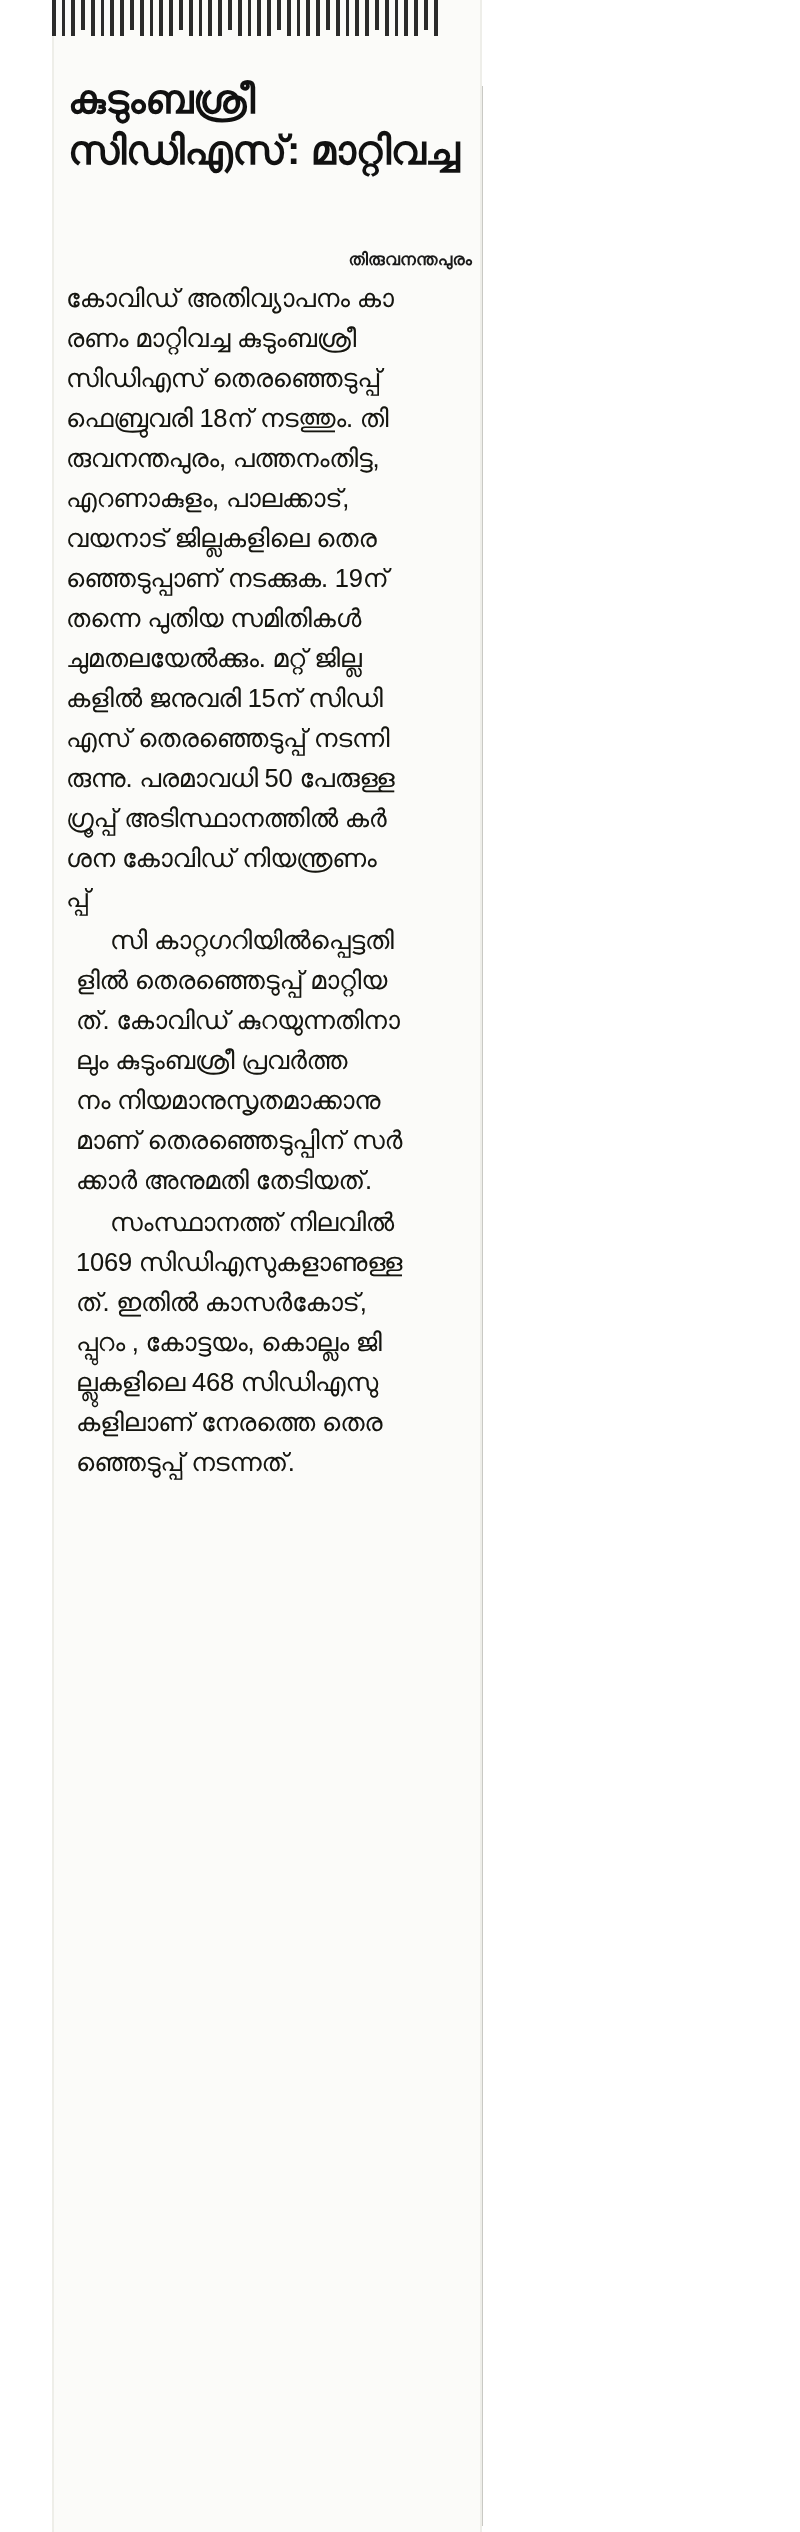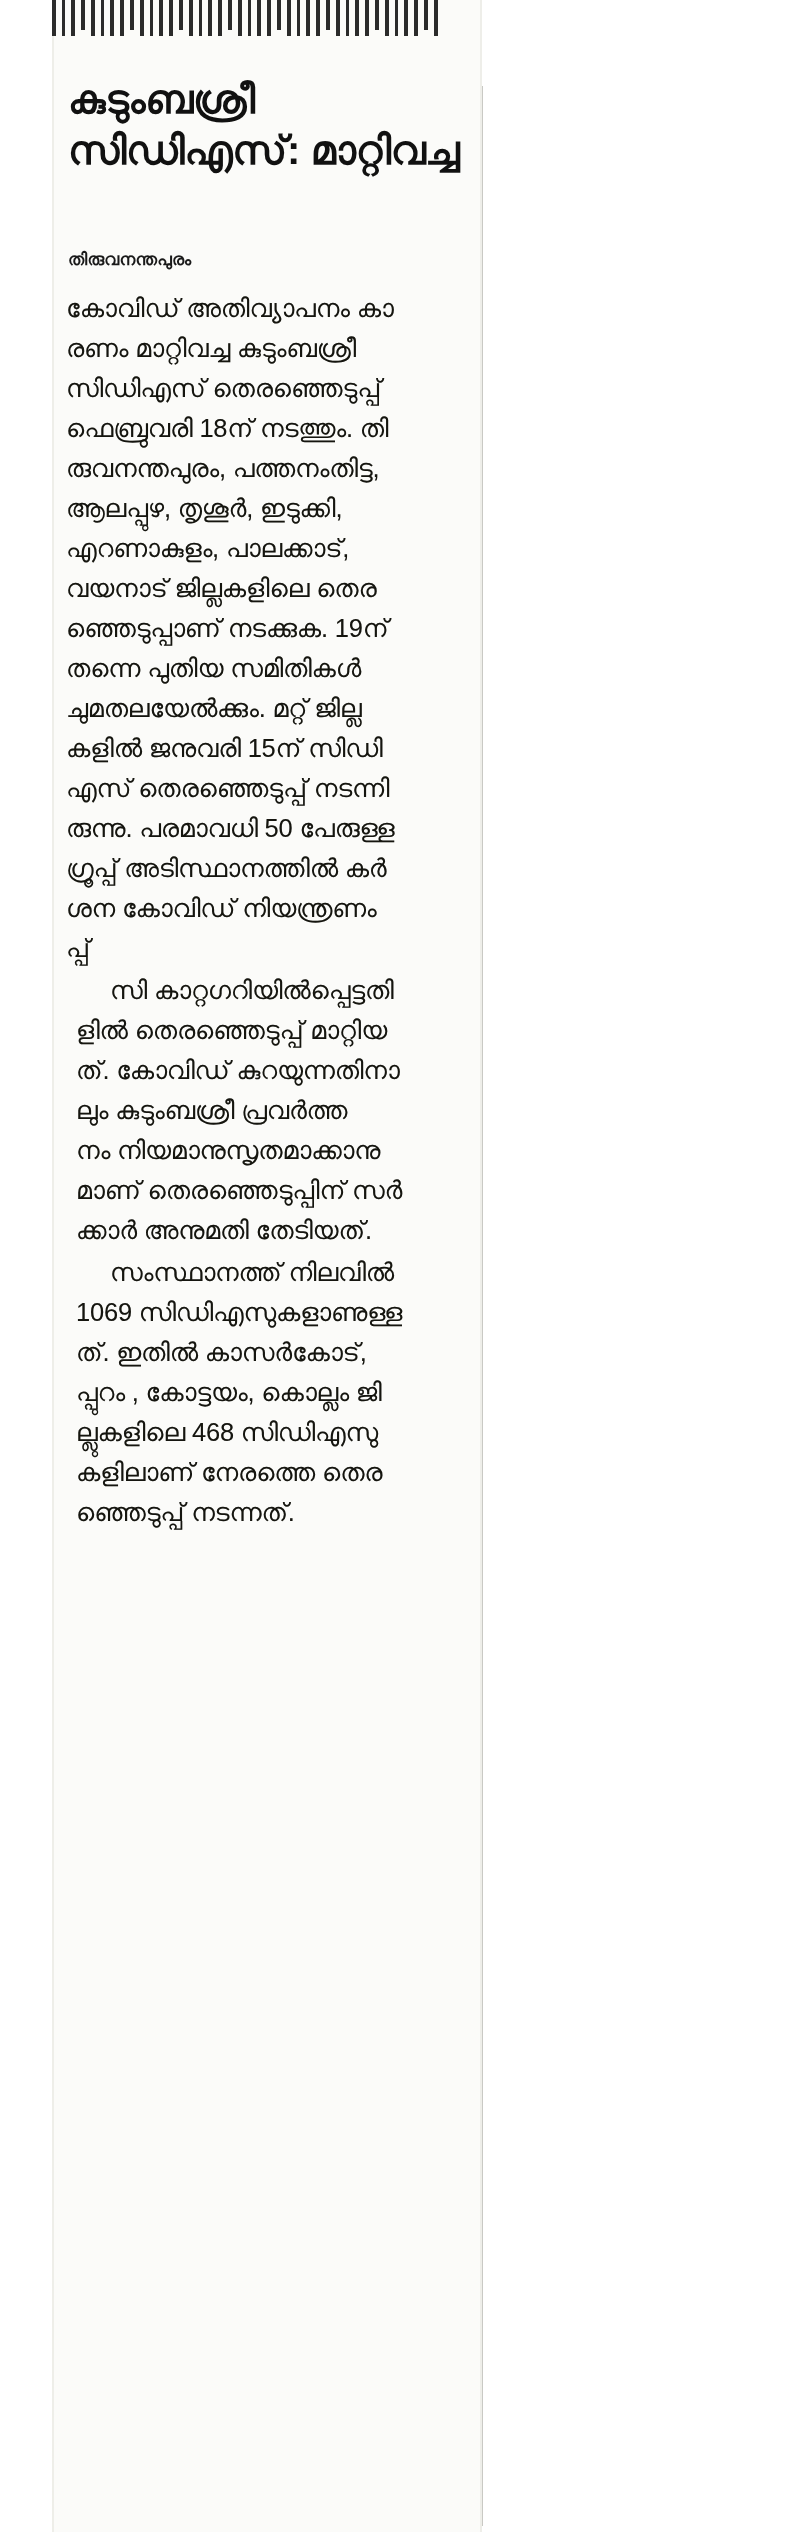--- a/index.html
+++ b/index.html
@@ -83,27 +83,28 @@
   .dateline {
     position: absolute;
     left: 68px;
     top: 250px;
     width: 404px;
     font-family: "Liberation Sans", sans-serif;
     font-weight: bold;
     font-size: 17px;
     color: #1a1a1a;
     letter-spacing: 0.2px;
+    text-align: right;
   }
 
   
   .body {
     position: absolute;
     left: 66px;
-    top: 288px;
+    top: 278px;
     width: 410px;
     color: #15150f;
     font-family: "Liberation Sans", sans-serif;
     font-size: 25.5px;
     line-height: 40px;
     letter-spacing: -0.2px;
   }
   .para {
     margin: 0 0 0 0;
   }
@@ -193,21 +194,20 @@
   <div class="col-rule"></div>
 
   <div class="body">
 
     <p class="para">
       <span class="ln">കോവിഡ് അതിവ്യാപനം കാ</span>
       <span class="ln">രണം മാറ്റിവച്ച കുടുംബശ്രീ</span>
       <span class="ln">സിഡിഎസ് തെരഞ്ഞെടുപ്പ്</span>
       <span class="ln">ഫെബ്രുവരി 18ന് നടത്തും. തി</span>
       <span class="ln">രുവനന്തപുരം, പത്തനംതിട്ട,</span>
-      <span class="ln">ആലപ്പുഴ, തൃശൂർ, ഇടുക്കി,</span>
       <span class="ln">എറണാകുളം, പാലക്കാട്,</span>
       <span class="ln">വയനാട് ജില്ലകളിലെ തെര</span>
       <span class="ln">ഞ്ഞെടുപ്പാണ് നടക്കുക. 19ന്</span>
       <span class="ln">തന്നെ പുതിയ സമിതികൾ</span>
       <span class="ln">ചുമതലയേൽക്കും. മറ്റ് ജില്ല</span>
       <span class="ln">കളിൽ ജനുവരി 15ന് സിഡി</span>
       <span class="ln">എസ് തെരഞ്ഞെടുപ്പ് നടന്നി</span>
       <span class="ln">രുന്നു. പരമാവധി 50 പേരുള്ള</span>
       <span class="ln">ഗ്രൂപ്പ് അടിസ്ഥാനത്തിൽ കർ</span>
       <span class="ln">ശന കോവിഡ് നിയന്ത്രണം</span>

